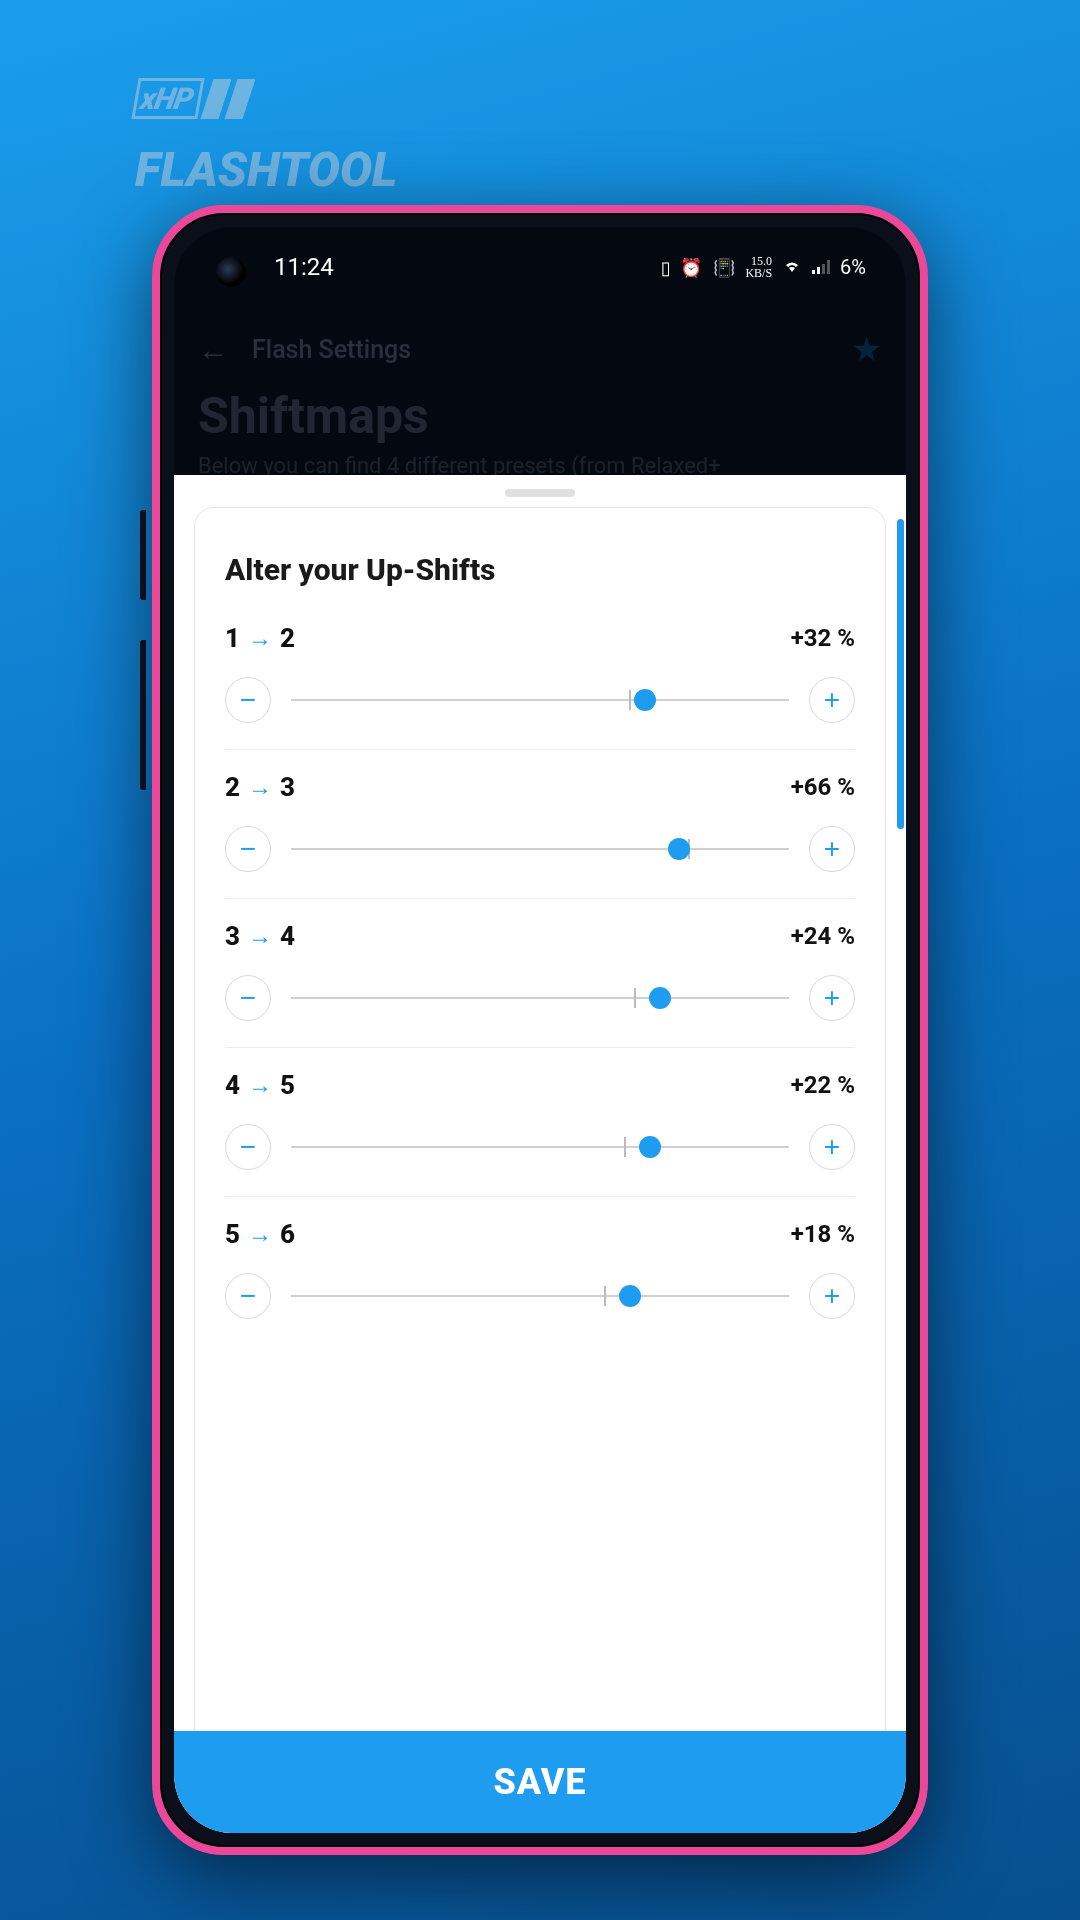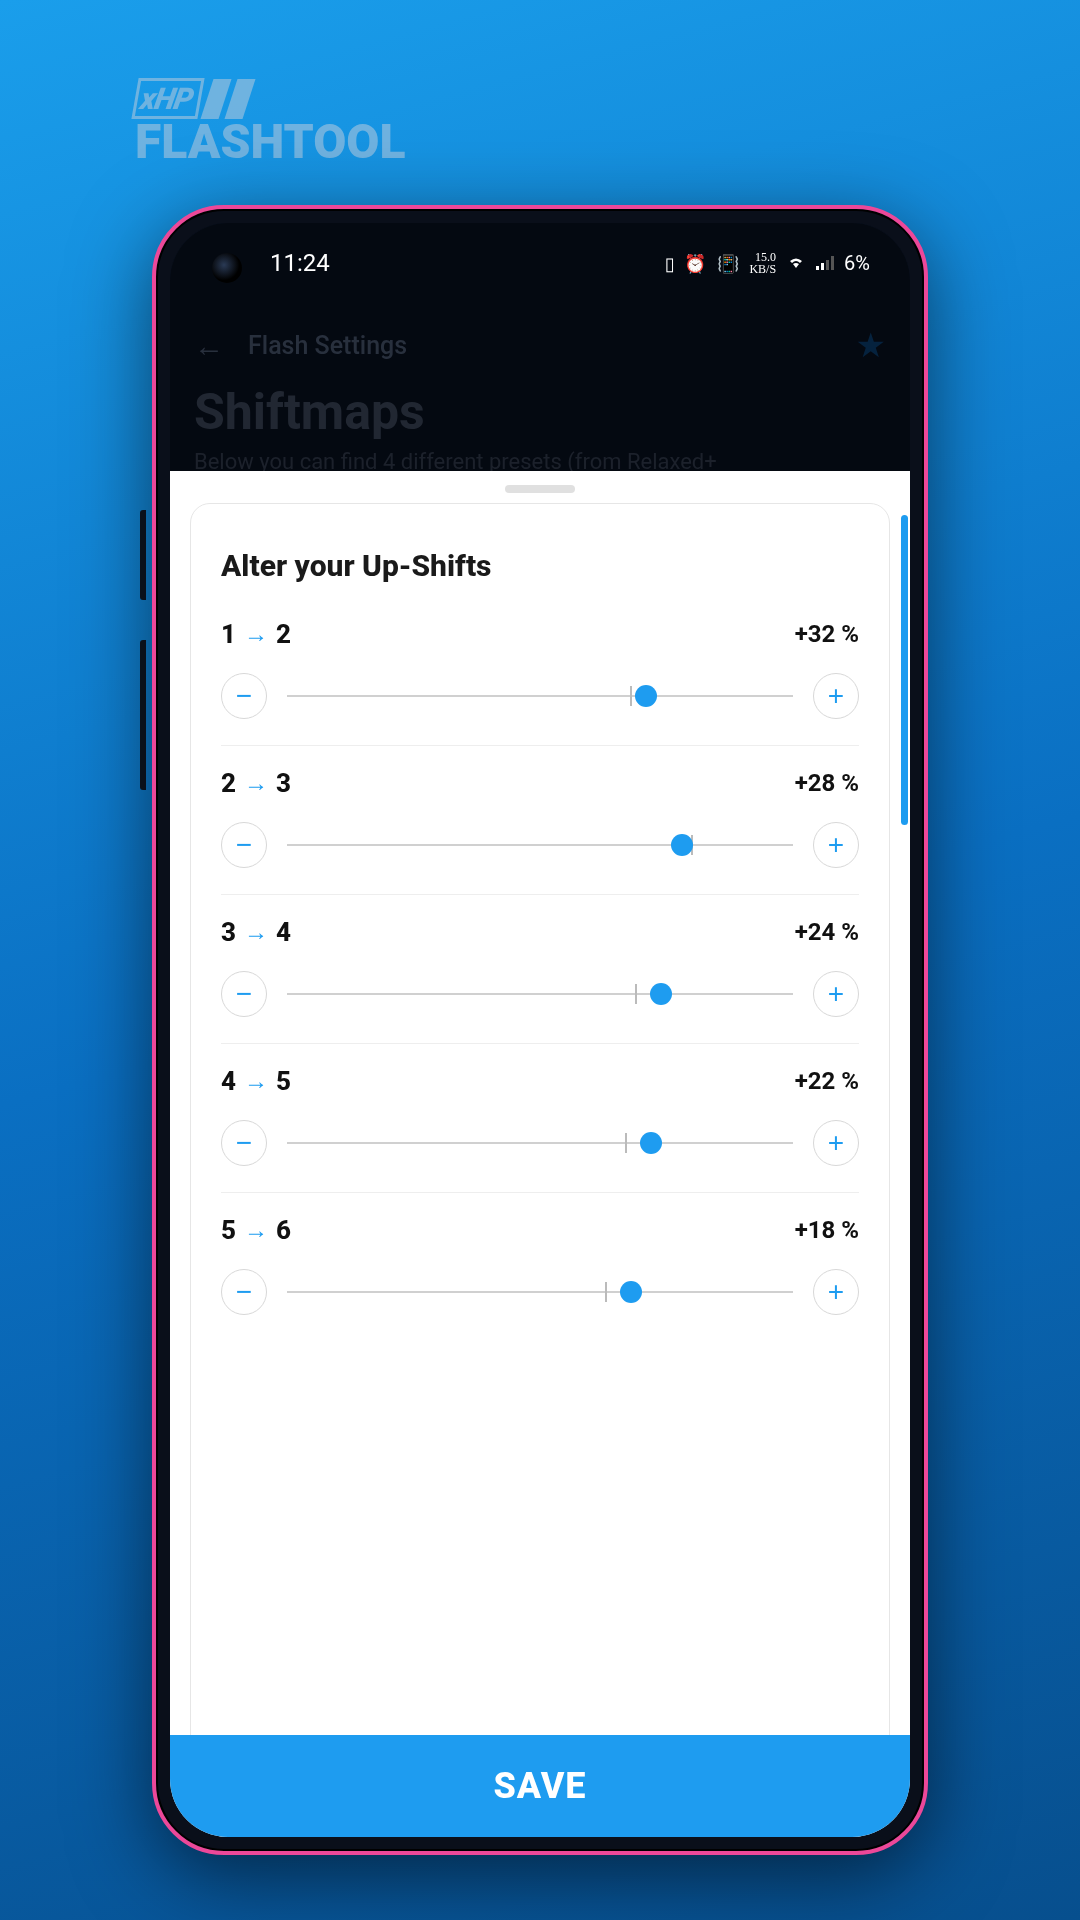--- a/index.html
+++ b/index.html
@@ -26,34 +26,36 @@
     font-style: italic;
     font-size: 30px;
     padding: 0 6px 0 3px;
     letter-spacing: -1px;
     transform: skewX(-10deg);
   }
   .logo-bars { display: inline-flex; gap: 6px; }
   .logo-bar { width: 18px; height: 40px; background: #7fb8e0; transform: skewX(-18deg); }
   .logo-text {
     font-weight: 900;
+    font-style: italic;
     font-size: 48px;
     letter-spacing: 0px;
+    margin-top: 28px;
   }
 
   
   .phone {
     position: absolute;
     top: 205px;
     left: 152px;
     width: 776px;
     height: 1650px;
     background: #0a0f1a;
     border-radius: 72px;
-    border: 4px solid #ec4899;
+    border: 8px solid #ec4899;
     box-shadow: 0 20px 80px rgba(0,0,0,0.55), inset 0 0 0 2px #000;
     overflow: hidden;
   }
   .phone-buttons-left {
     position: absolute;
     left: 146px;
     top: 200px;
     width: 8px;
   }
   .side-btn { position: absolute; width: 6px; background: #0e1622; border-radius: 3px 0 0 3px; left: -6px; }
@@ -327,21 +329,21 @@
       <button class="circ-btn">+</button>
     </div>
               </div>
               <div class="shift-row">
     <div class="row-head">
       <div class="gears">
         <span>2</span>
         <span class="gear-arrow">→</span>
         <span>3</span>
       </div>
-      <div class="pct">+28 %</div>
+      <div class="pct">+66 %</div>
     </div>
     <div class="row-ctrl">
       <button class="circ-btn">−</button>
       <div class="slider">
         <div class="track"></div>
         <div class="tick" style="left:80%"></div>
         <div class="thumb" style="left:78%"></div>
       </div>
       <button class="circ-btn">+</button>
     </div>

